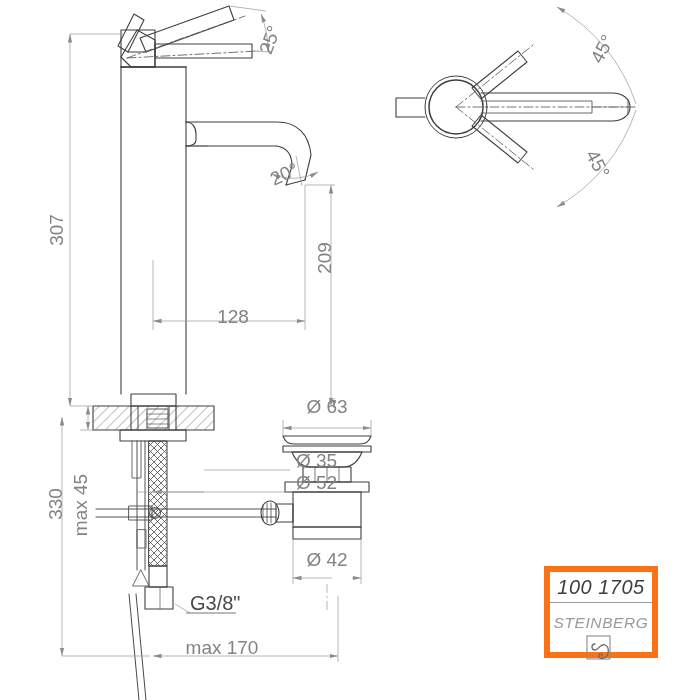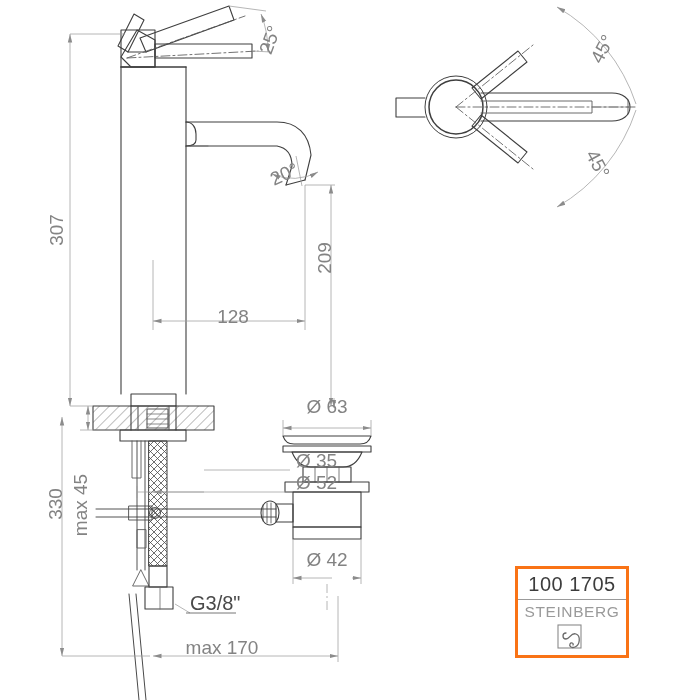--- a/index.html
+++ b/index.html
@@ -1,31 +1,31 @@
 <!DOCTYPE html>
 <html><head>
 <meta charset="utf-8">
 <style>
   html,body{margin:0;padding:0;background:#ffffff;}
   body{width:700px;height:700px;overflow:hidden;
        font-family:"Liberation Sans","DejaVu Sans",sans-serif;}
   #sheet{position:relative;width:700px;height:700px;background:#fff;}
   #sheet svg{position:absolute;left:0;top:0;}
   .titleblock{
-    position:absolute;left:515px;top:566px;width:114px;height:92px;
-    border:3px solid #f97316;background:#fff;box-sizing:border-box;
+    position:absolute;left:544px;top:566px;width:114px;height:92px;
+    border:6px solid #f97316;background:#fff;box-sizing:border-box;font-style:italic;
   }
   .tb-code{
     height:30px;line-height:30px;text-align:center;
     font-size:20px;color:#3d3d3d;letter-spacing:0.5px;
     border-bottom:1px solid #9a9a9a;
   }
   .tb-brand{
     text-align:center;font-size:15.5px;color:#9a9a9a;letter-spacing:0.6px;
-    margin-top:3px;
+    margin-top:11px;
   }
   .tb-logo{width:36px;height:36px;margin:2px auto 0;position:relative;}
 </style>
 </head>
 <body>
 
 <div id="sheet">
 
 <svg width="700" height="700" viewBox="0 0 700 700" xmlns="http://www.w3.org/2000/svg">
   <defs>

